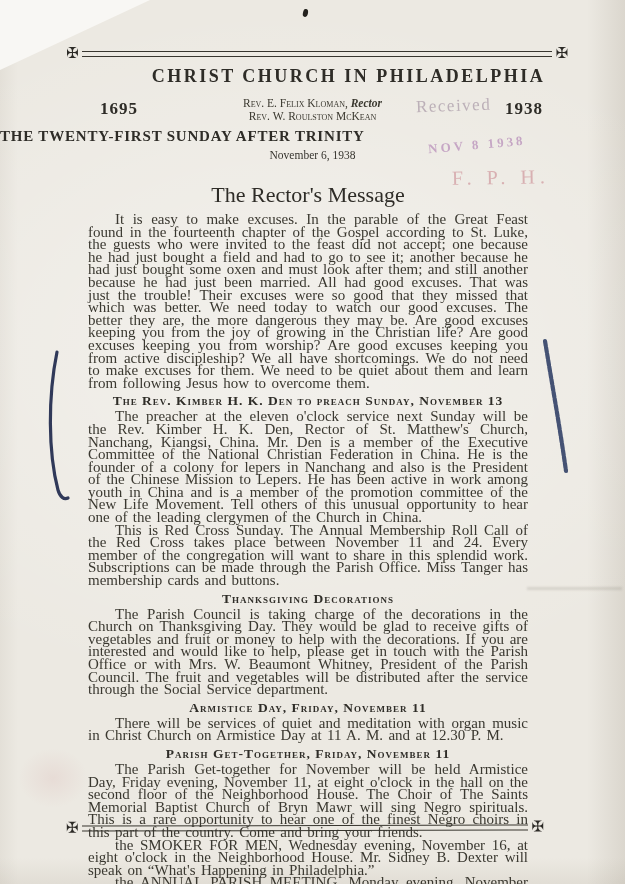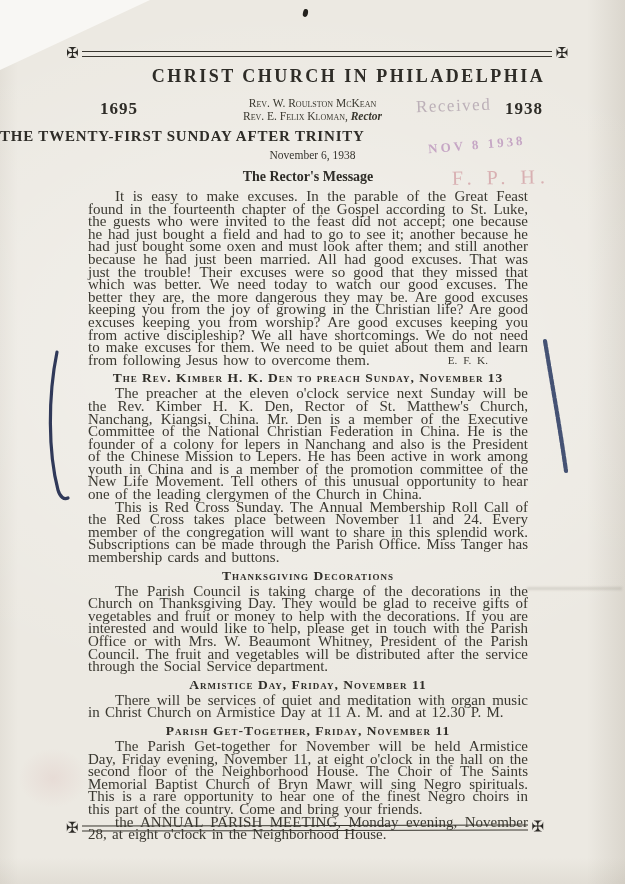--- a/index.html
+++ b/index.html
@@ -75,21 +75,21 @@
   }
   .stamp-initials{
     top:166px;left:452px;font-size:20px;letter-spacing:5px;
     color:rgba(198,128,136,.55);transform:rotate(-1deg);
   }
   
   .content{
     position:absolute;top:169px;left:88px;width:440px;
   }
   .msg-heading{
-    text-align:center;font-size:14px;font-weight:700;color:#2e2c27;margin:0 0 5px 0;
+    text-align:center;font-size:22px;font-weight:400;color:#2e2c27;margin:13px 0 5px 0;
   }
   .sec-heading{
     text-align:center;font-variant:small-caps;font-size:13.5px;font-weight:600;
     letter-spacing:1px;color:#2f2d28;margin:4px 0 1px 0;
   }
   .para{
     margin:0;font-size:15px;line-height:12.6px;text-align:justify;
     text-indent:27px;word-spacing:1.6px;color:#3a3830;
   }
   .sig{
@@ -113,50 +113,50 @@
   <div class="rule rule-top">
     <span class="cross">✠</span>
     <span class="dbl"></span>
     <span class="cross">✠</span>
   </div>
 
   <div class="hdr-title">CHRIST CHURCH IN PHILADELPHIA</div>
   <div class="year year-left">1695</div>
   <div class="year year-right">1938</div>
   <div class="clergy">
+    <div><span>Rev. E. Felix Kloman,</span> <span class="role">Rector</span></div>
     <div>Rev. W. Roulston McKean</div>
-    <div><span>Rev. E. Felix Kloman,</span> <span class="role">Rector</span></div>
   </div>
   <div class="sunday-title">THE TWENTY-FIRST SUNDAY AFTER TRINITY</div>
   <div class="svc-date">November 6, 1938</div>
 
   <div class="stamp stamp-received">Received</div>
   <div class="stamp stamp-date">NOV 8 1938</div>
   <div class="stamp stamp-initials">F. P. H.</div>
 
   <div class="content">
 
     <div class="msg-heading">The Rector's Message</div>
     <p class="para">It is easy to make excuses.  In the parable of the Great Feast found in the fourteenth chapter of the Gospel according to St. Luke, the guests who were invited to the feast did not accept; one because he had just bought a field and had to go to see it; another because he had just bought some oxen and must look after them; and still another because he had just been married.  All had good excuses.  That was just the trouble!  Their excuses were so good that they missed that which was better.  We need today to watch our good excuses.  The better they are, the more dangerous they may be.  Are good excuses keeping you from the joy of growing in the Christian life?  Are good excuses keeping you from worship?  Are good excuses keeping you from active discipleship?  We all have shortcomings.  We do not need to make excuses for them.  We need to be quiet about them and learn from following Jesus how to overcome them.</p>
-    <span class="sig">E. F. K.</span>
 
     <div class="sec-heading">The Rev. Kimber H. K. Den to preach Sunday, November 13</div>
     <p class="para">The preacher at the eleven o'clock service next Sunday will be the Rev. Kimber H. K. Den, Rector of St. Matthew's Church, Nanchang, Kiangsi, China.  Mr. Den is a member of the Executive Committee of the National Christian Federation in China.  He is the founder of a colony for lepers in Nanchang and also is the President of the Chinese Mission to Lepers.  He has been active in work among youth in China and is a member of the promotion committee of the New Life Movement.  Tell others of this unusual opportunity to hear one of the leading clergymen of the Church in China.</p>
 
     <p class="para">This is Red Cross Sunday.  The Annual Membership Roll Call of the Red Cross takes place between November 11 and 24.  Every member of the congregation will want to share in this splendid work.  Subscriptions can be made through the Parish Office.  Miss Tanger has membership cards and buttons.</p>
 
     <div class="sec-heading">Thanksgiving Decorations</div>
     <p class="para">The Parish Council is taking charge of the decorations in the Church on Thanksgiving Day.  They would be glad to receive gifts of vegetables and fruit or money to help with the decorations.  If you are interested and would like to help, please get in touch with the Parish Office or with Mrs. W. Beaumont Whitney, President of the Parish Council.  The fruit and vegetables will be distributed after the service through the Social Service department.</p>
 
     <div class="sec-heading">Armistice Day, Friday, November 11</div>
     <p class="para">There will be services of quiet and meditation with organ music in Christ Church on Armistice Day at 11 A. M. and at 12.30 P. M.</p>
 
     <div class="sec-heading">Parish Get-Together, Friday, November 11</div>
     <p class="para">The Parish Get-together for November will be held Armistice Day, Friday evening, November 11, at eight o'clock in the hall on the second floor of the Neighborhood House.  The Choir of The Saints Memorial Baptist Church of Bryn Mawr will sing Negro spirituals.  This is a rare opportunity to hear one of the finest Negro choirs in this part of the country.  Come and bring your friends.</p>
 
+    <p class="para">the SMOKER FOR MEN, Wednesday evening, November 16, at eight o'clock in the Neighborhood House.  Mr. Sidney B. Dexter will speak on “What's Happening in Philadelphia.”</p>
     <p class="para">the ANNUAL PARISH MEETING, Monday evening, November 28, at eight o'clock in the Neighborhood House.</p>
 
   </div>
 
   <div class="rule rule-bottom">
     <span class="cross">✠</span>
     <span class="dbl"></span>
     <span class="cross">✠</span>
   </div>
 

